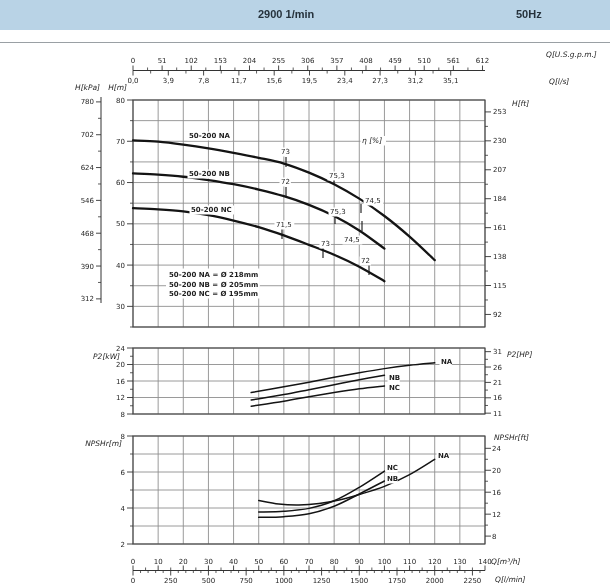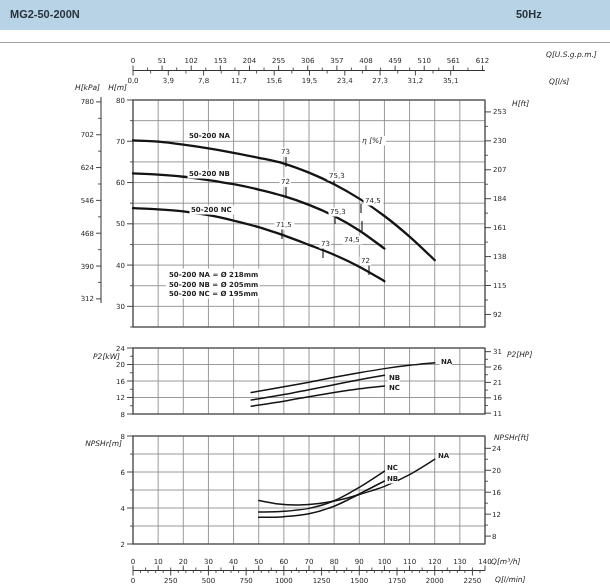--- a/index.html
+++ b/index.html
@@ -11,21 +11,21 @@
   .hdr-speed{left:258px;}
   .hdr-freq{left:516px;}
   .rule{position:absolute;left:0;top:42px;width:610px;height:1px;background:#9aa0a4;}
   svg{position:absolute;left:0;top:0;}
   text{font-family:"DejaVu Sans","Liberation Sans",sans-serif;}
 </style>
 </head>
 <body>
 
 <div class="header">
-  <span class="hdr-model">MG2-50-200N</span>
+  <span class="hdr-speed">2900 1/min</span>
   <span class="hdr-freq">50Hz</span>
 </div>
 <div class="rule"></div>
 
 <svg id="fig" width="610" height="586" viewBox="0 0 610 586">
     <g>
       <g>
         <line x1="133" y1="100" x2="133" y2="327" stroke="#8f8f8f" stroke-width="0.9"></line>
         <line x1="158.14285714285714" y1="100" x2="158.14285714285714" y2="327" stroke="#8f8f8f" stroke-width="0.9"></line>
         <line x1="183.28571428571428" y1="100" x2="183.28571428571428" y2="327" stroke="#8f8f8f" stroke-width="0.9"></line>

